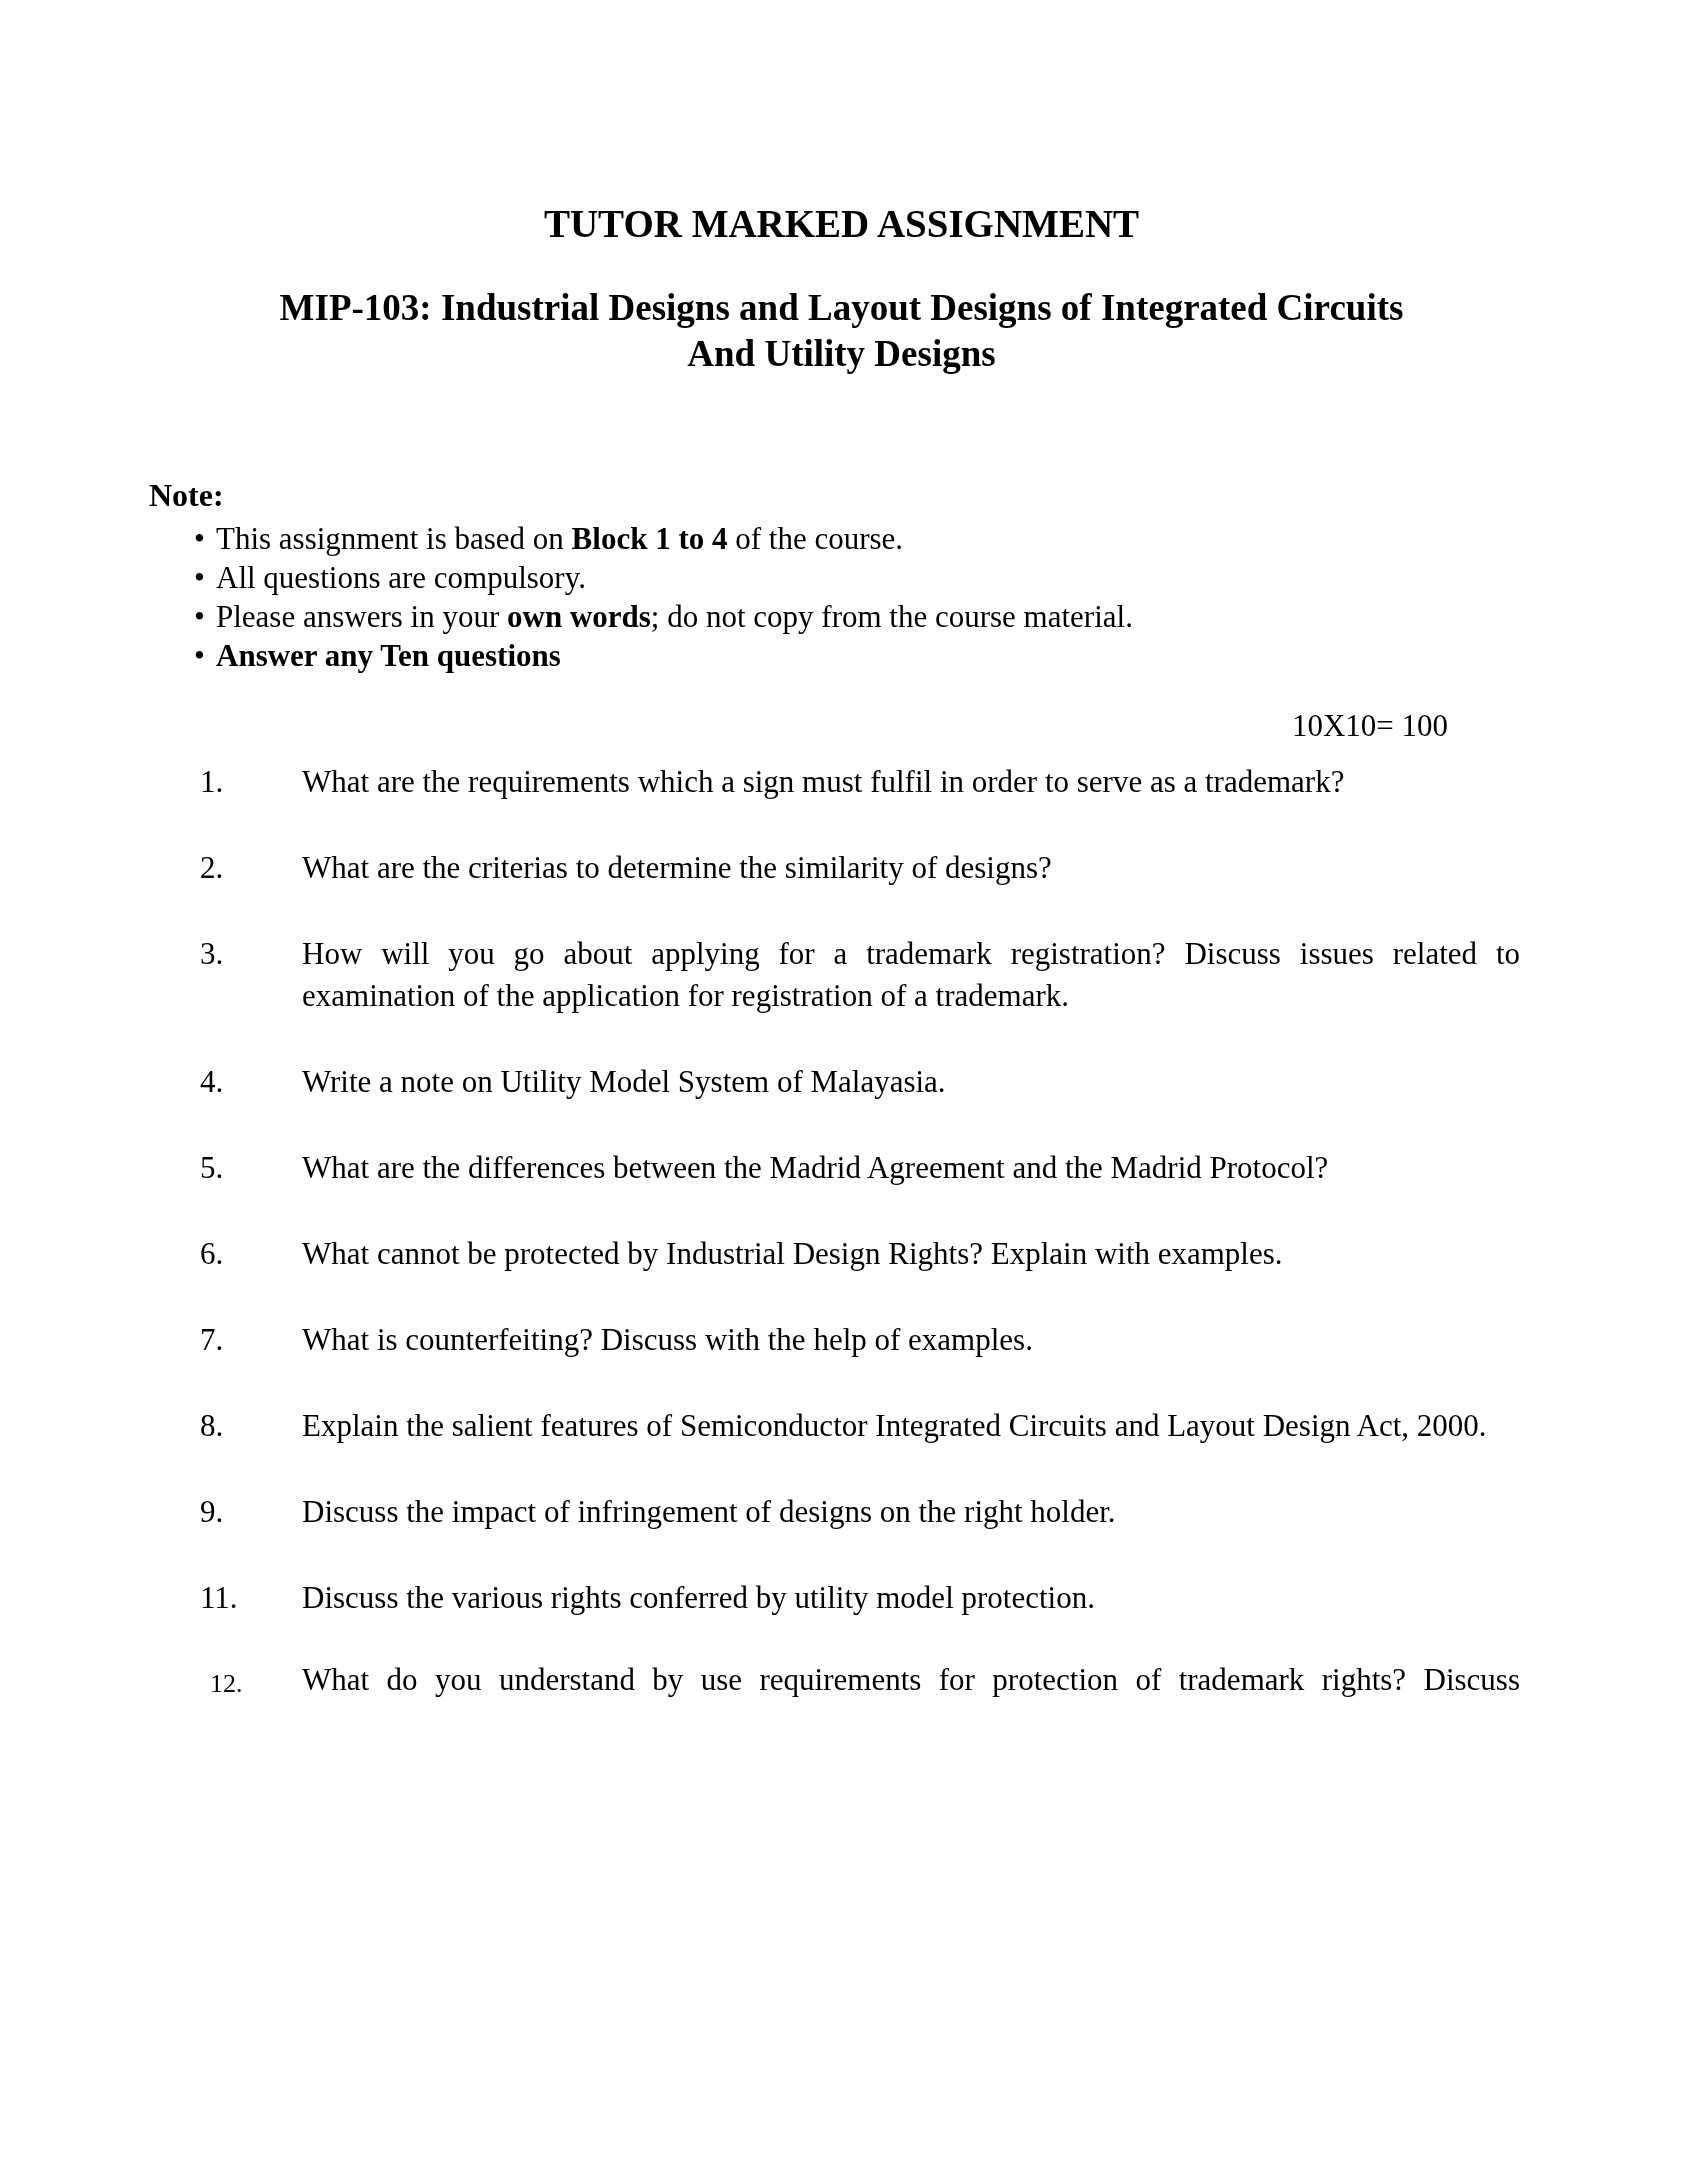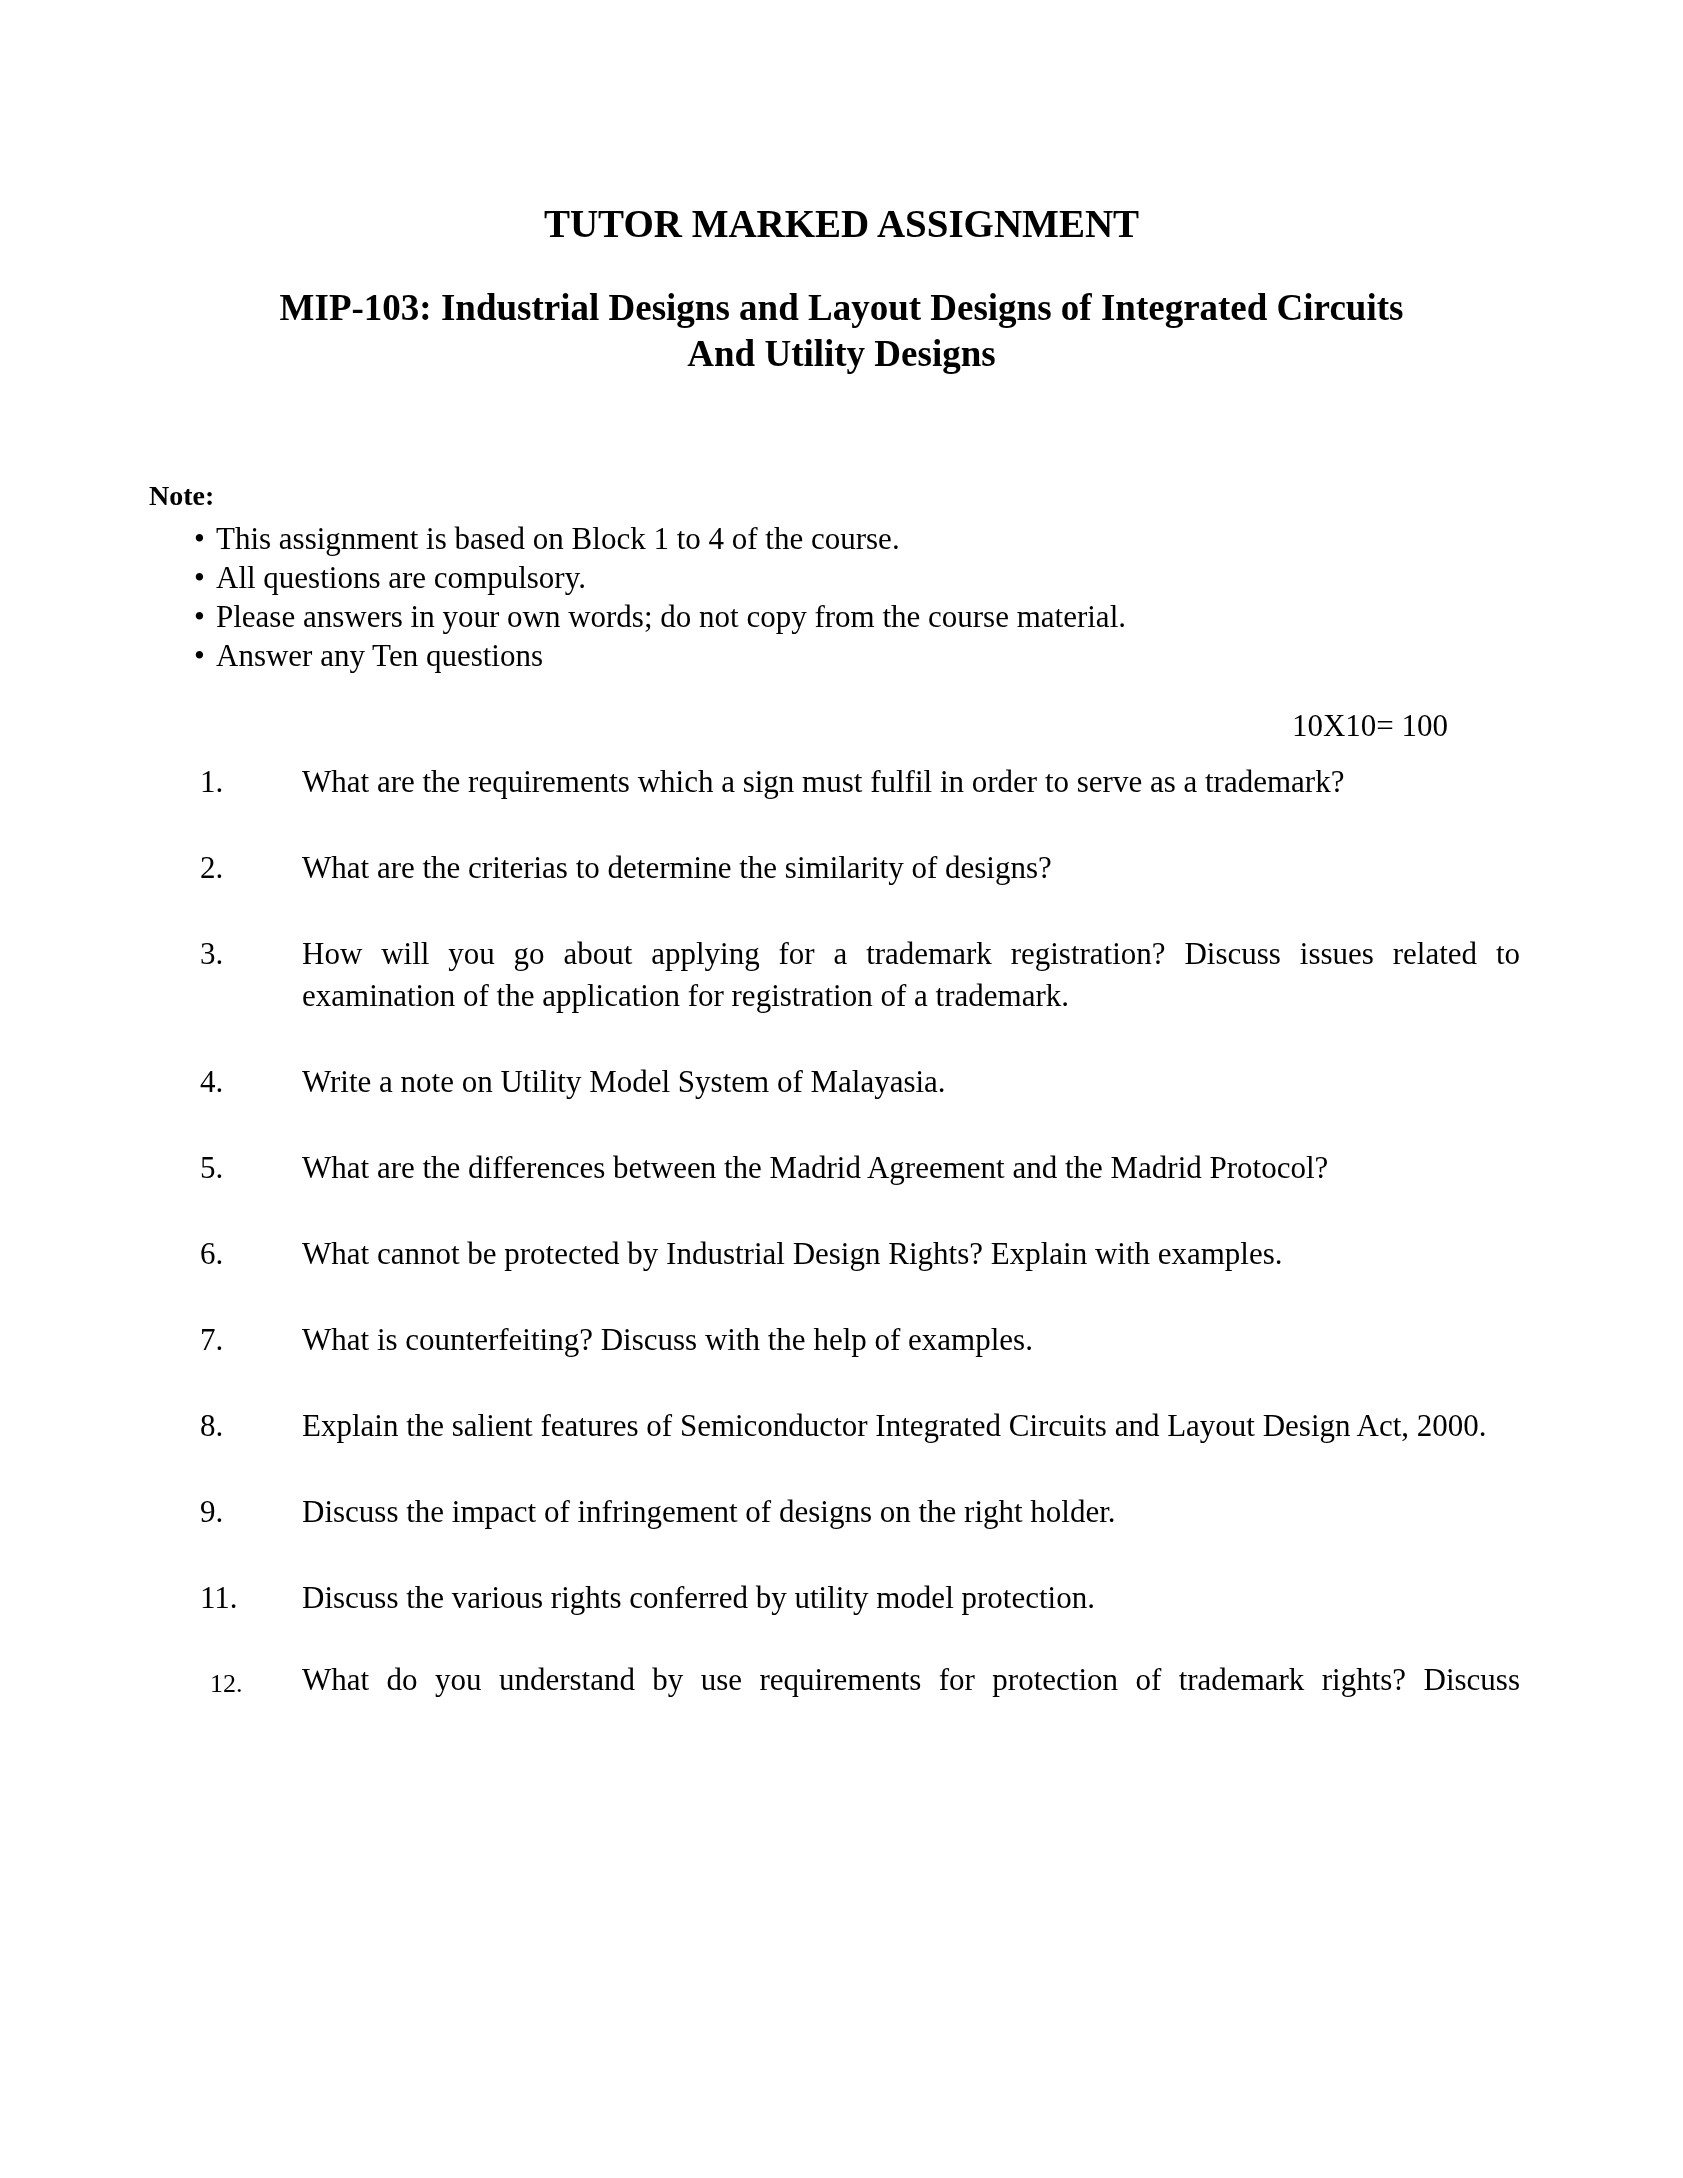--- a/index.html
+++ b/index.html
@@ -34,34 +34,34 @@
     top: 372px; right: 198px;
     text-align: right;
     font-weight: bold;
     font-size: 31px;
     line-height: 37px;
   }
   .note-label {
     position: absolute;
     top: 476px; left: 149px;
     font-weight: bold;
-    font-size: 28px;
+    font-size: 32px;
     line-height: 39px;
   }
   .note-list {
     position: absolute;
     top: 519px; left: 194px;
     width: 1247px;
     font-size: 31px;
     line-height: 39px;
     list-style: none;
   }
   .note-item { display: flex; }
   .note-marker { flex: 0 0 22px; }
-  .bold { font-weight: normal; }
+  .bold { font-weight: bold; }
   .marks-line {
     position: absolute;
     top: 705px; right: 235px;
     font-weight: normal;
     font-size: 31px;
     line-height: 42px;
   }
   .questions {
     position: absolute;
     top: 761px; left: 200px;

